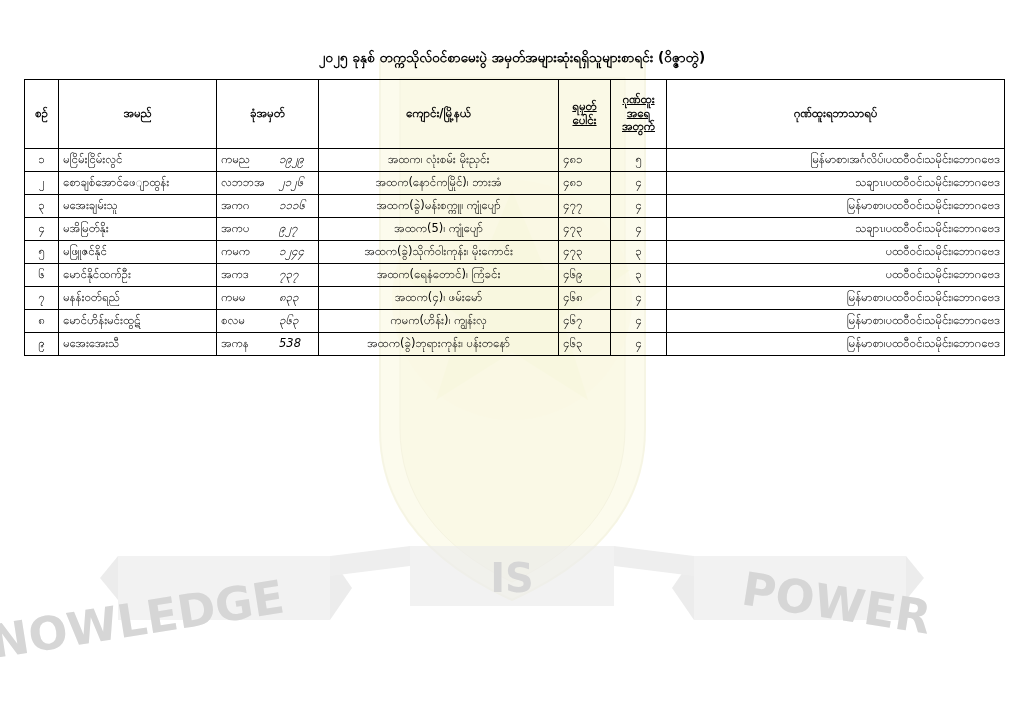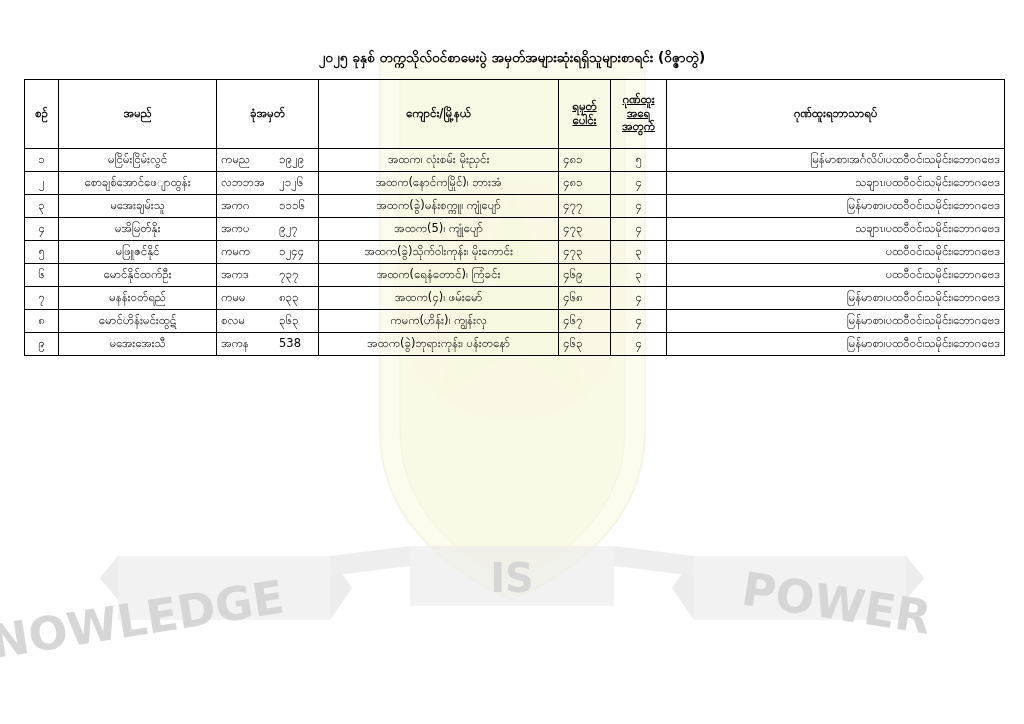--- a/index.html
+++ b/index.html
@@ -77,24 +77,24 @@
   
   col.c-no      { width: 34px; }
   col.c-name    { width: 158px; }
   col.c-roll    { width: 102px; }
   col.c-school  { width: 240px; }
   col.c-marks   { width: 52px; }
   col.c-dist    { width: 56px; }
   col.c-subj    { width: 338px; }
 
   td.no      { text-align: center; }
-  td.name    { text-align: center; }
+  td.name    { text-align: left; }
   td.roll    { text-align: left; white-space: nowrap; }
   td.roll .rn-prefix { display: inline-block; min-width: 58px; }
-  td.roll .rn-num { display: inline-block; }
+  td.roll .rn-num { display: inline-block; font-style: italic; }
   td.school  { text-align: center; }
   td.marks   { text-align: left; padding-left: 6px; }
   td.dist    { text-align: center; }
   td.subj    { text-align: right; }
 
   tbody tr { height: 23px; }
 
   .hdr-stack { display: block; line-height: 1.18; text-decoration: underline; }
 </style>
 </head>

